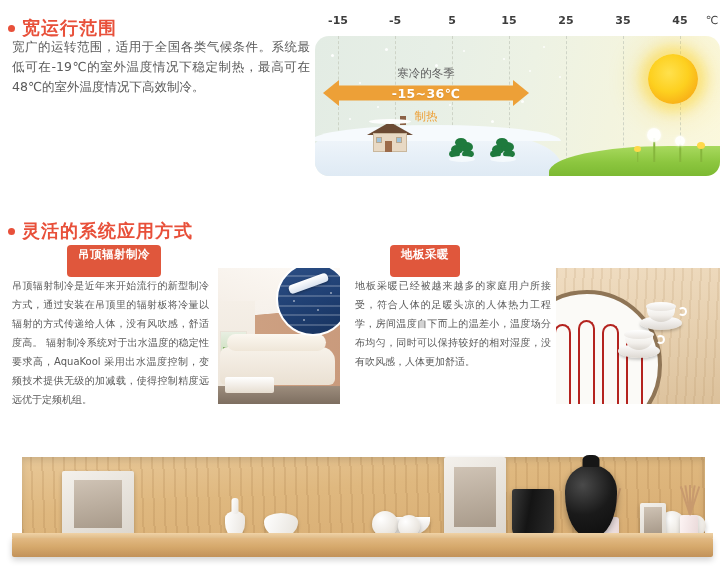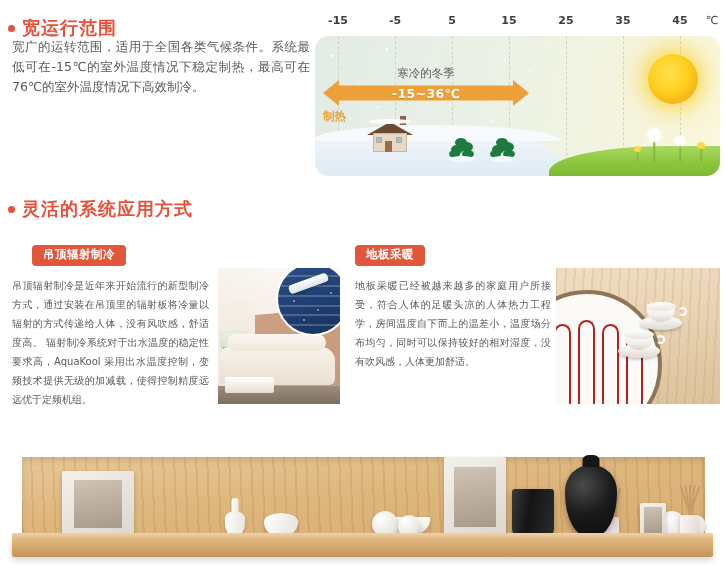--- a/index.html
+++ b/index.html
@@ -119,33 +119,33 @@
   .arrow-value{
     position:absolute; left:0; right:0; top:50%; transform:translateY(-50%);
     text-align:center; color:#ffffff; font-size:12.5px; font-weight:bold;
     letter-spacing:.4px; z-index:3; text-shadow:0 1px 1px rgba(0,0,0,.10);
   }
   .season-label{
     position:absolute; text-align:center; font-size:11.5px; color:#5d5d5d;
     white-space:nowrap;
   }
   .mode-label{
-    position:absolute; font-size:11.5px; font-weight:bold; white-space:nowrap;
+    position:absolute; text-align:center; font-size:11.5px; font-weight:normal; white-space:nowrap;
   }
   #label-winter{ left:8px; width:206px; top:30px; }
   #mode-winter{ left:8px; width:206px; top:73px; color:#eda037; }
   #label-summer{ left:189px; width:212px; top:82px; }
   #mode-summer{ left:189px; width:212px; top:122px; color:#5b9bd5; }
 
   
-  #sec2-head{ position:absolute; left:8px; top:200px;font-family:Liberation Serif, serif; }
+  #sec2-head{ position:absolute; left:8px; top:222px;font-family:Liberation Serif, serif; }
   .badge{
     position:absolute; color:#ffffff; background:#E0573C; border-radius:4px;
-    font-size:11.5px; font-weight:bold; padding:4px 11px 5px; letter-spacing:.5px;
-    line-height:1; white-space:nowrap;
+    font-size:11.5px; font-weight:bold; padding:4px 11px 16px; letter-spacing:.5px;
+    line-height:1; white-space:nowrap;margin-left:35px;
   }
   #badge-ceiling{ left:32px; top:245px; }
   #badge-floor{  left:355px; top:245px; }
 
   .col-text{ position:absolute; font-size:10px; line-height:19px; color:#595959; text-align:justify; }
   #col1-text{ left:12px; top:276px; width:197px; }
   #col2-text{ left:355px; top:276px; width:196px; }
 
   
   .photo{ position:absolute; overflow:hidden; }
@@ -311,21 +311,21 @@
     border-radius:50%; box-shadow:0 2px 4px rgba(0,0,0,.2);
   }
 </style>
 </head>
 <body>
 
 <div id="sec1-head" class="sec-head">
   <span class="bullet"></span>
   <span class="sec-title">宽运行范围</span>
 </div>
-<p id="sec1-body">宽广的运转范围，适用于全国各类气候条件。系统最低可在-15℃的室外温度情况下稳定制热，最高可在 76℃的室外温度情况下高效制冷。</p>
+<p id="sec1-body">宽广的运转范围，适用于全国各类气候条件。系统最低可在-19℃的室外温度情况下稳定制热，最高可在 48℃的室外温度情况下高效制冷。</p>
 
 <div id="temp-panel">
 
   <div id="axis">
     <span class="tick" style="left:23px">-15</span>
     <span class="tick" style="left:80px">-5</span>
     <span class="tick" style="left:137px">5</span>
     <span class="tick" style="left:194px">15</span>
     <span class="tick" style="left:251px">25</span>
     <span class="tick" style="left:308px">35</span>

